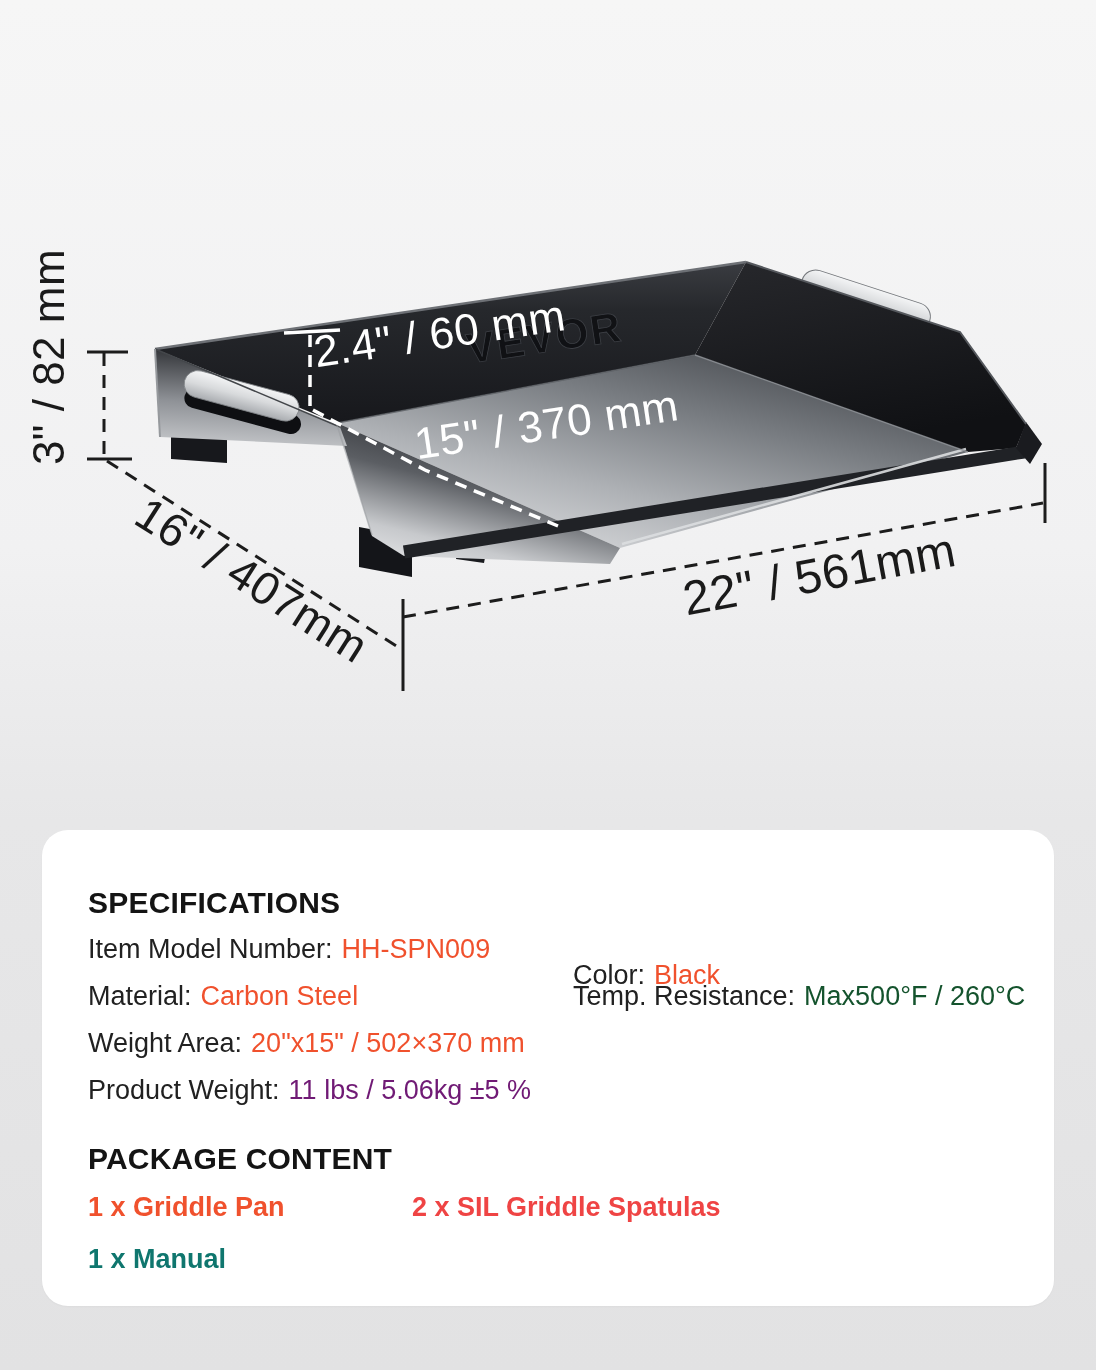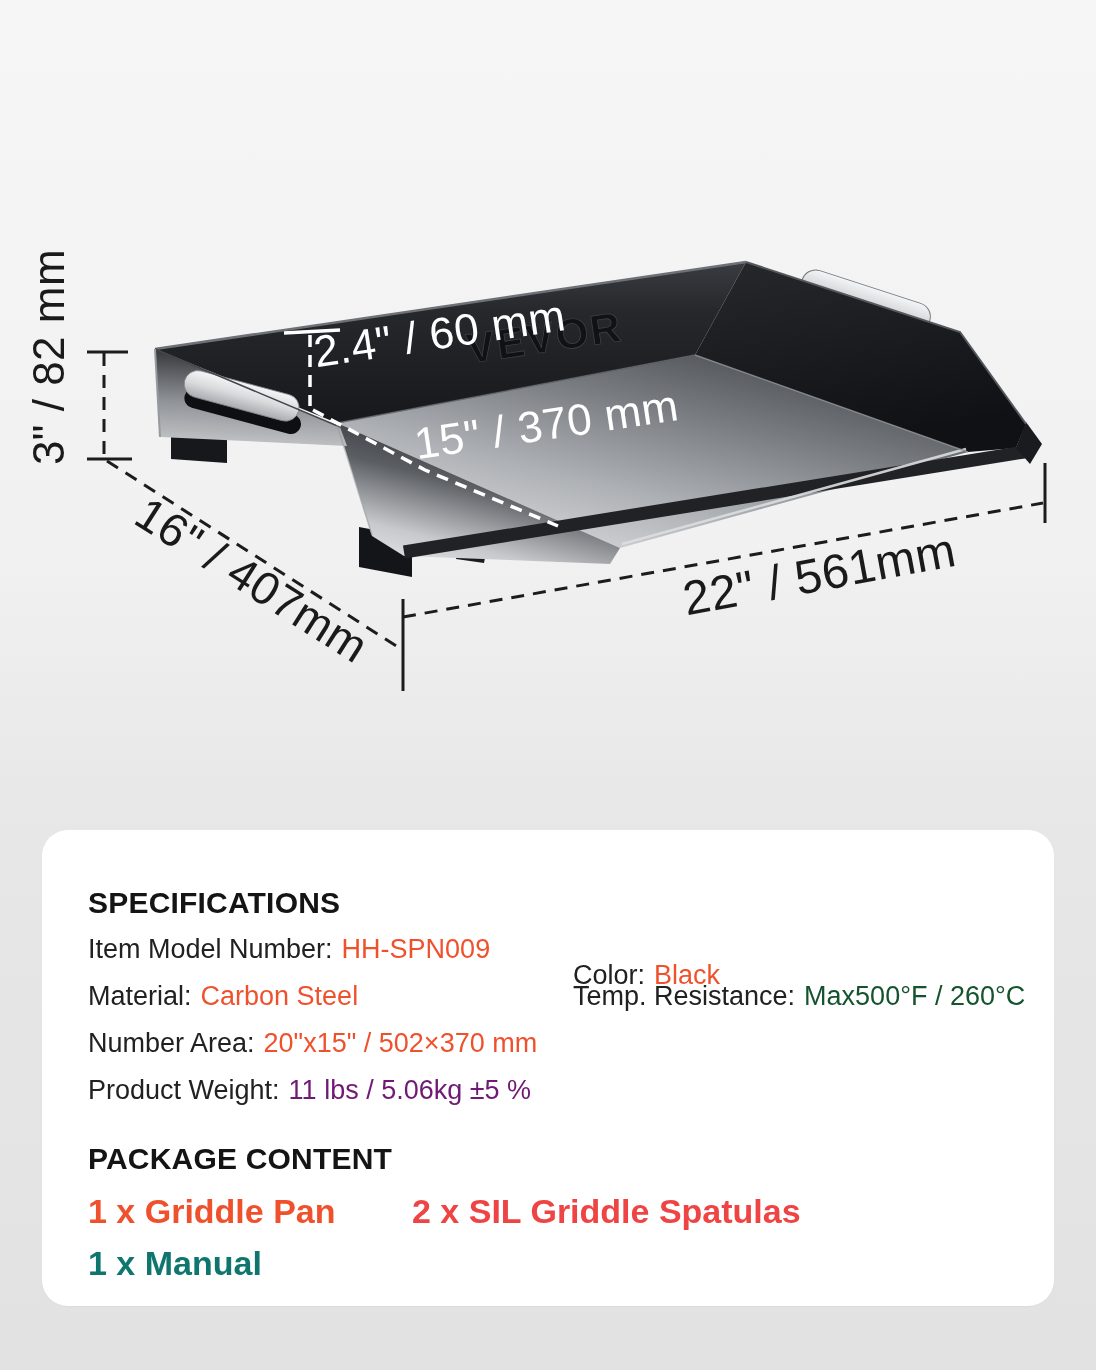--- a/index.html
+++ b/index.html
@@ -29,21 +29,21 @@
   .card .abs { position: absolute; white-space: nowrap; }
   .sec-title {
     font-size: 30px;
     font-weight: bold;
     color: #141414;
     letter-spacing: 0.2px;
   }
   .row { font-size: 27px; }
   .lbl { color: #212121; }
   .val { font-weight: normal; margin-left: 9px; }
-  .pkg-item { font-size: 34px; font-weight: bold; }
+  .pkg-item { font-size: 27px; font-weight: bold; }
   .dim-label {
     font-family: "Liberation Sans", "DejaVu Sans", sans-serif;
     font-weight: 500;
     letter-spacing: 0.5px;
   }
 </style>
 </head>
 <body>
 
 <div class="stage">
@@ -168,21 +168,21 @@
     </div>
 
     <div class="abs row" style="left:46px; top:151px;">
       <span class="lbl">Material:</span><span class="val accent" style="color: rgb(240, 81, 45);">Carbon Steel</span>
     </div>
     <div class="abs row" style="left:531px; top:151px;">
       <span class="lbl">Temp. Resistance:</span><span class="val accent" style="color: #14532d;">Max500°F / 260°C</span>
     </div>
 
     <div class="abs row" style="left:46px; top:198px;">
-      <span class="lbl">Number Area:</span><span class="val accent" style="color: rgb(240, 81, 45);">20"x15" / 502×370 mm</span>
+      <span class="lbl">Weight Area:</span><span class="val accent" style="color: rgb(240, 81, 45);">20"x15" / 502×370 mm</span>
     </div>
 
     <div class="abs row" style="left:46px; top:245px;">
       <span class="lbl">Product Weight:</span><span class="val accent" style="color: #701a75; margin-top: 24px;">11 lbs / 5.06kg ±5 %</span>
     </div>
 
     <div class="abs sec-title" style="left:46px; top:312px;">PACKAGE CONTENT</div>
 
     <div class="abs pkg-item accent" style="left: 46px; top: 362px; color: rgb(240, 81, 45);">1 x Griddle Pan</div>
     <div class="abs pkg-item accent" style="left: 370px; top: 362px; color: #ef4444;">2 x SIL Griddle Spatulas</div>

